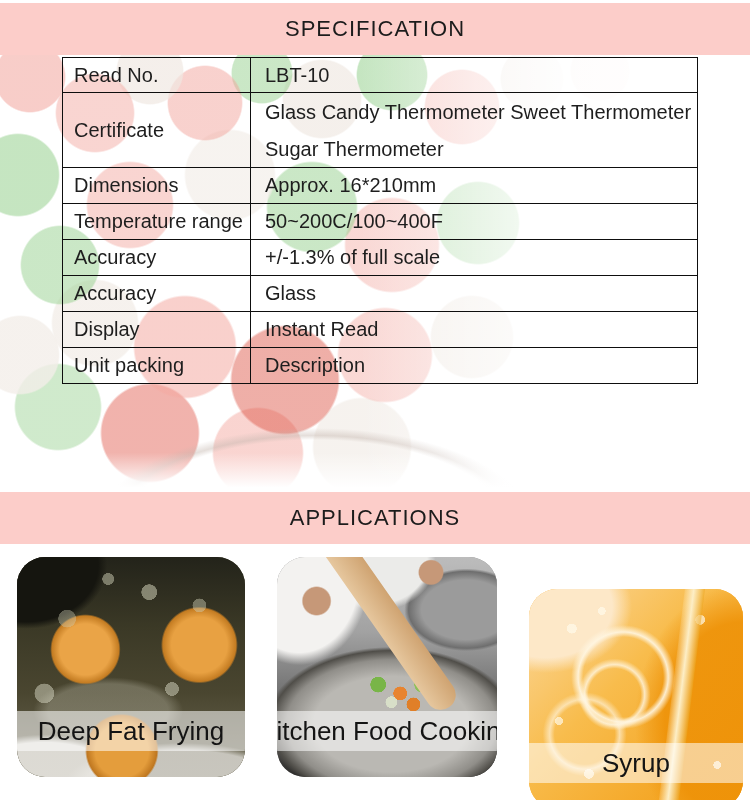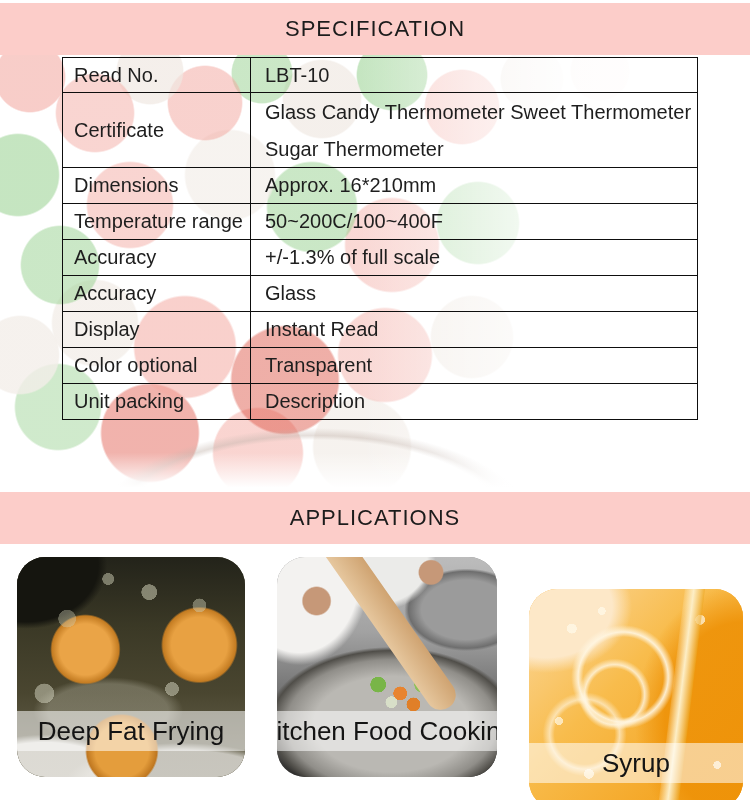--- a/index.html
+++ b/index.html
@@ -203,24 +203,20 @@
         </tr>
         <tr class="r-std">
           <td class="label-cell">Accuracy</td>
           <td class="value-cell">Glass</td>
         </tr>
         <tr class="r-std">
           <td class="label-cell">Display</td>
           <td class="value-cell">Instant Read</td>
         </tr>
         <tr class="r-std">
-          <td class="label-cell">Color optional</td>
-          <td class="value-cell">Transparent</td>
-        </tr>
-        <tr class="r-std">
           <td class="label-cell">Unit packing</td>
           <td class="value-cell">Description</td>
         </tr>
       </tbody>
     </table>
   </div>
 </div>
 
 <div>
   <div class="band" id="apps-band">

